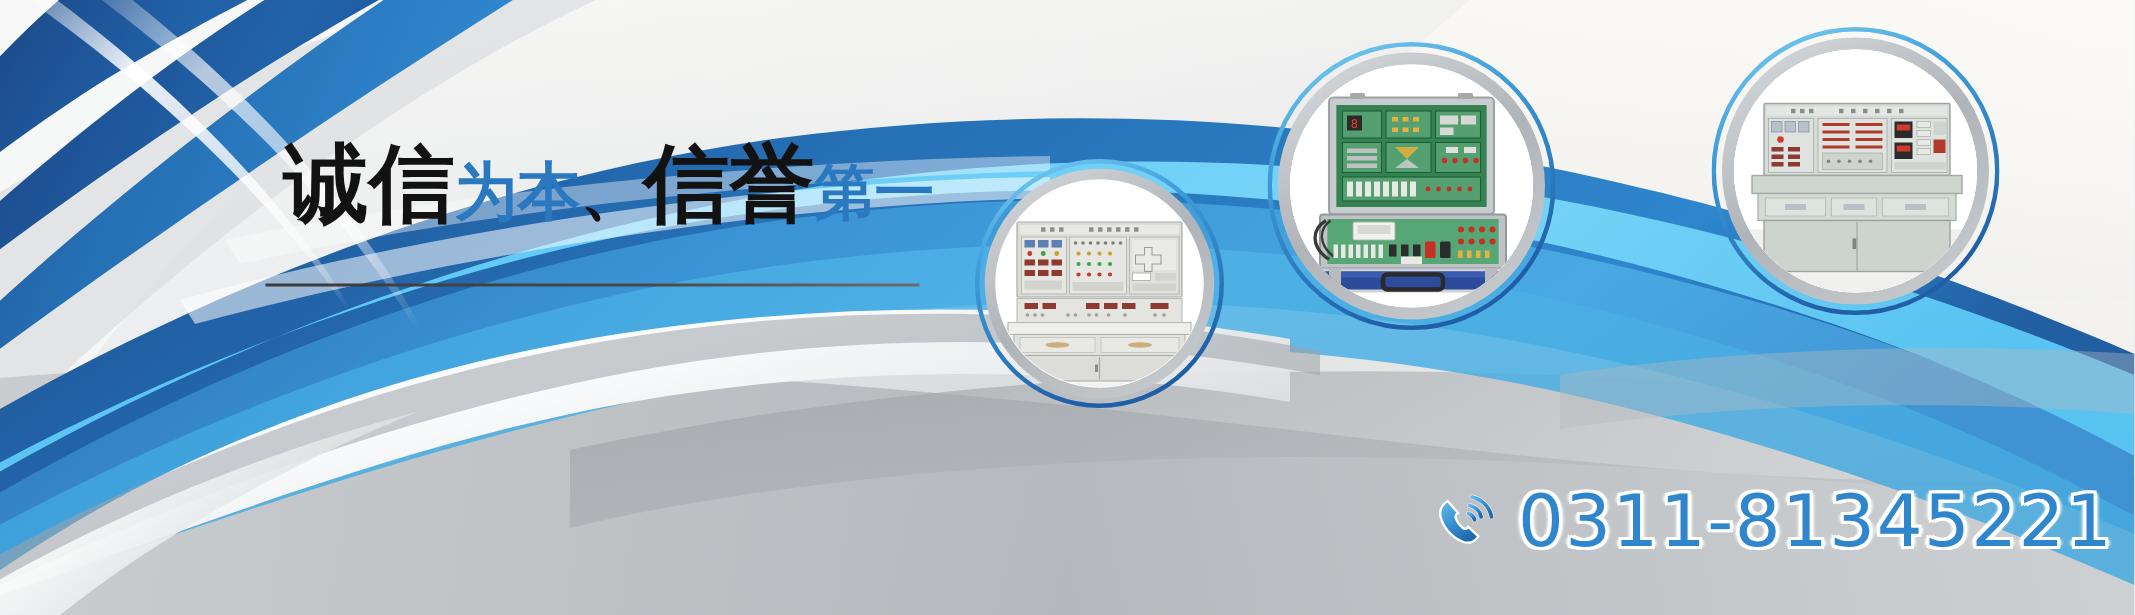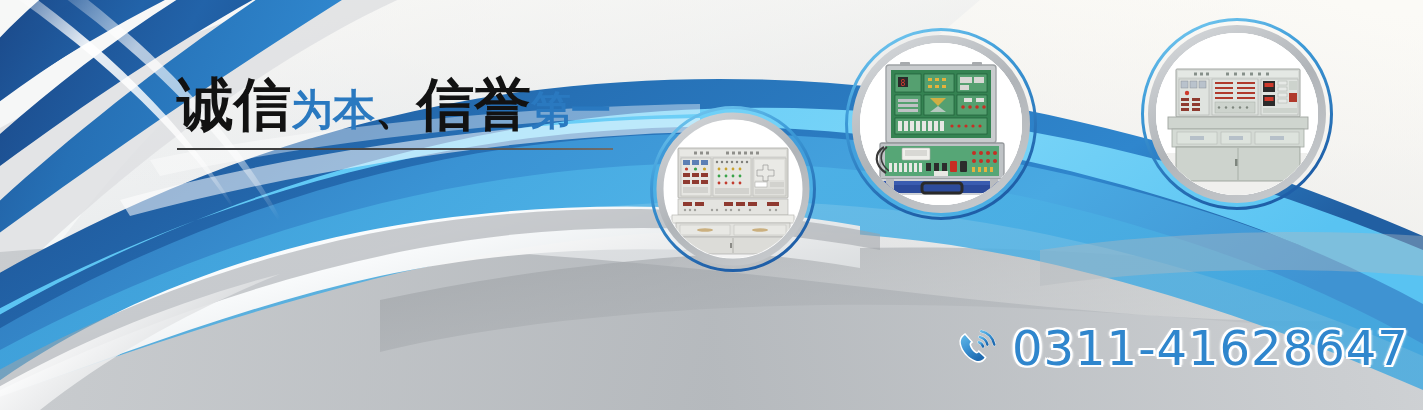--- a/index.html
+++ b/index.html
@@ -15,27 +15,27 @@
   
   .bg-layer{position:absolute;left:0;top:0;width:1423px;height:410px;}
   .bg-svg{display:block;}
 
   
   #headline-block{
     position:absolute;left:177px;top:72px;width:460px;
     z-index:40;
   }
   #headline{
-    margin:0;
+    margin:12px;
     font-size:57px;
-    line-height:64px;
+    line-height:88px;
     font-weight:bold;
     letter-spacing:0px;
     white-space:nowrap;
-    font-family:Liberation Sans, sans-serif;
+    font-family:Liberation Mono, monospace;
   }
   #headline .k-dark{color:#121212;}
   #headline .k-blue{color:#2a79c0;}
   #headline .k-small{font-size:40px;}
   #headline .k-mid{font-size:42px;}
   #divider{
     margin:6px 0 0 0;
     width:436px;height:2px;
     background:linear-gradient(to right,#3a3a3a 0%,#4a4a4a 60%,#6d6d6d 100%);
   }
@@ -660,16 +660,16 @@
       <g fill="url(#phGrad)" stroke="none">
         <path d="M13.5,10.5 C10.5,12.5 8.5,16 9.5,20 C11,27 17,34 24.5,37 C28.5,38.5 32,37 34,34 L28,28.5
                  C27,29.8 25.4,30 24,29 C21.2,27 19.6,24.4 18.6,21.6 C18,19.9 18.5,18.5 19.8,17.6 Z"></path>
       </g>
       <g stroke="url(#phGrad)" stroke-width="2.6" fill="none" stroke-linecap="round">
         <path d="M29,12.5 C33,13.5 36,16.5 37,20.5"></path>
         <path d="M28,18 C30.2,18.7 31.8,20.3 32.4,22.5"></path>
         <path d="M30.5,6.5 C37.5,8 43,13.5 44.2,20.5"></path>
       </g>
     </svg>
-    <span id="phone-number">0311-41628647</span>
+    <span id="phone-number">0311-81345221</span>
   </div>
 
 </div>
 
 </body></html>

